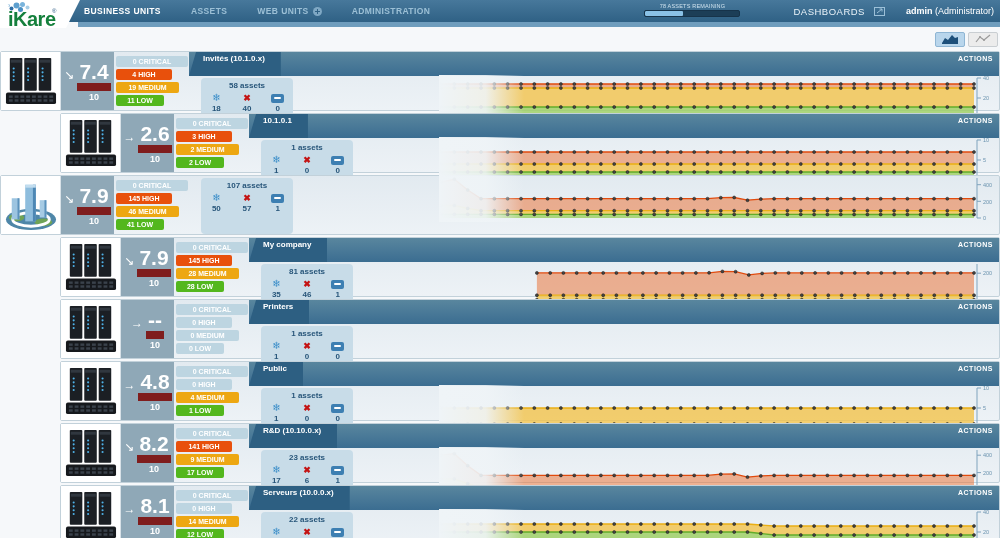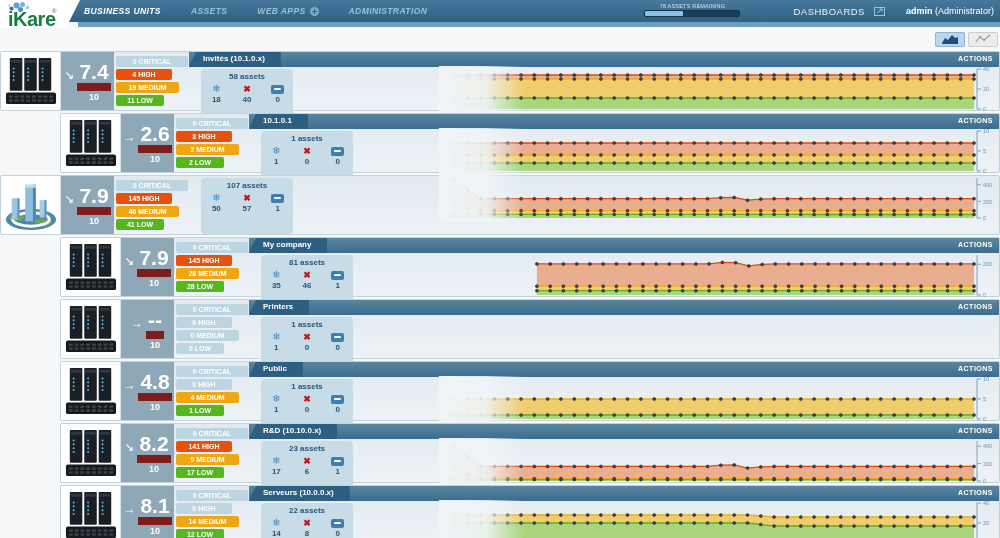--- a/index.html
+++ b/index.html
@@ -8,21 +8,21 @@
 
   
   .nav{position:relative;height:22px;background:linear-gradient(#47789b,#2f6185);}
   .logo-box{position:absolute;left:0;top:0;width:66px;height:28px;background:#fff;z-index:3;}
   .nav-edge{position:absolute;left:66px;top:0;width:14px;height:28px;background:#fff;z-index:3;
     clip-path:polygon(0 0,100% 0,0 100%);}
   .logo-text{position:absolute;left:8px;top:8px;font-size:20px;font-weight:bold;color:#15803d;letter-spacing:-0.5px;}
   .logo-reg{position:absolute;left:52px;top:8px;font-size:6px;color:#1d4f7c;}
   .logo-dots{position:absolute;left:6px;top:4px;width:3px;height:3px;border-radius:50%;background:transparent;
     box-shadow:9px 0 0 1.5px #5d9fce,15px -1px 0 1px #7ab4dc,20px 2px 0 0.5px #a8cde6,4px 3px 0 0.5px #2e6da5,13px 4px 0 1px #4a8fc4,1px 0 0 0 #9cc5e2;}
-  .nav-items{position:absolute;left:84px;top:0;height:22px;display:flex;gap:30px;align-items:center;z-index:2;font-style:italic;}
+  .nav-items{position:absolute;left:84px;top:0;height:22px;display:flex;gap:30px;align-items:center;z-index:2;}
   .nav-item{font-size:8.5px;font-weight:bold;color:#9cc0d6;letter-spacing:.4px;cursor:pointer;display:flex;align-items:center;gap:4px;}
   .nav-item.active{color:#ffffff;}
   .gear{width:9px;height:9px;border-radius:50%;background:#7fa8c4;position:relative;display:inline-block;}
   .gear::before,.gear::after{content:"";position:absolute;background:#2f6185;}
   .gear::before{left:4px;top:2px;width:1.6px;height:5px;}
   .gear::after{left:2px;top:4px;width:5px;height:1.6px;}
   .nav-right{position:absolute;right:6px;top:0;height:22px;display:flex;align-items:center;gap:9px;z-index:2;}
   .progress-wrap{width:96px;margin-top:-2px;}
   .plabel{font-size:5.5px;color:#cfe2ee;text-align:center;line-height:7px;letter-spacing:.2px;}
   .pbar{height:7px;background:#1c3e57;border:1px solid #16334a;border-radius:2px;overflow:hidden;}
@@ -50,21 +50,21 @@
   .frac .num{font-size:21px;font-weight:bold;color:#fff;line-height:21px;border-bottom:8px solid #7f1d1d;padding:0 2px 1px 2px;text-align:center;}
   .frac .den{font-size:9px;font-weight:bold;color:#fff;text-align:center;padding-top:1px;}
   .badges{display:flex;flex-direction:column;gap:2px;padding:4px 0 0 2px;}
   .badge{height:11px;line-height:11px;font-size:7px;font-weight:bold;color:#fff;text-align:center;border-radius:2px;}
   .badge.critical{width:72px;background:#b9d2df;}
   .badge.high{width:56px;background:#e8500c;}
   .badge.medium{width:63px;background:#eda712;}
   .badge.low{width:48px;background:#53b71d;}
   .badge.zero{background:#bdd5e1;}
 
-  .rheader{margin-left:188px;height:15px;background:linear-gradient(#59869e,#3b6d91);position:relative;display:flex;}
+  .rheader{margin-left:188px;height:24px;background:linear-gradient(#59869e,#3b6d91);position:relative;display:flex;}
   .tab{background:#2d5f82;color:#fff;font-size:8px;font-weight:bold;line-height:13px;
     padding:0 16px 0 14px;clip-path:polygon(7px 0,100% 0,100% 100%,0 100%);white-space:nowrap;cursor:pointer;}
   .actions{position:absolute;right:6px;top:0;line-height:13px;font-size:7px;font-weight:bold;color:#fff;letter-spacing:.5px;cursor:pointer;}
 
   .content{margin-left:188px;height:45px;position:relative;}
   .assets{position:absolute;left:12px;top:2px;width:92px;background:#c8dce8;border-radius:4px;text-align:center;padding:1px 0 20px 0;}
   .acount{font-size:8px;font-weight:bold;color:#28567a;line-height:13px;}
   .arow{display:flex;}
   .counter{flex:1;}
   .cicon{height:12px;line-height:12px;font-size:10px;}
@@ -82,21 +82,21 @@
   <div class="logo-box">
     <span class="logo-dots"></span>
     <span class="logo-text">iKare</span>
     <span class="logo-reg">®</span>
   </div>
   <div class="nav-edge"></div>
   <div class="nav-items">
     <span class="nav-item active">BUSINESS UNITS</span>
     <span class="nav-item">ASSETS</span>
     <span class="nav-item">
-      <span>WEB APPS</span>
+      <span>WEB UNITS</span>
       <span class="gear"></span>
     </span>
     <span class="nav-item">ADMINISTRATION</span>
   </div>
   <div class="nav-right">
     <div class="progress-wrap">
       <div class="plabel">78 ASSETS REMAINING</div>
       <div class="pbar">
           <div class="pfill" style="width: 40%;"></div>
         </div>

